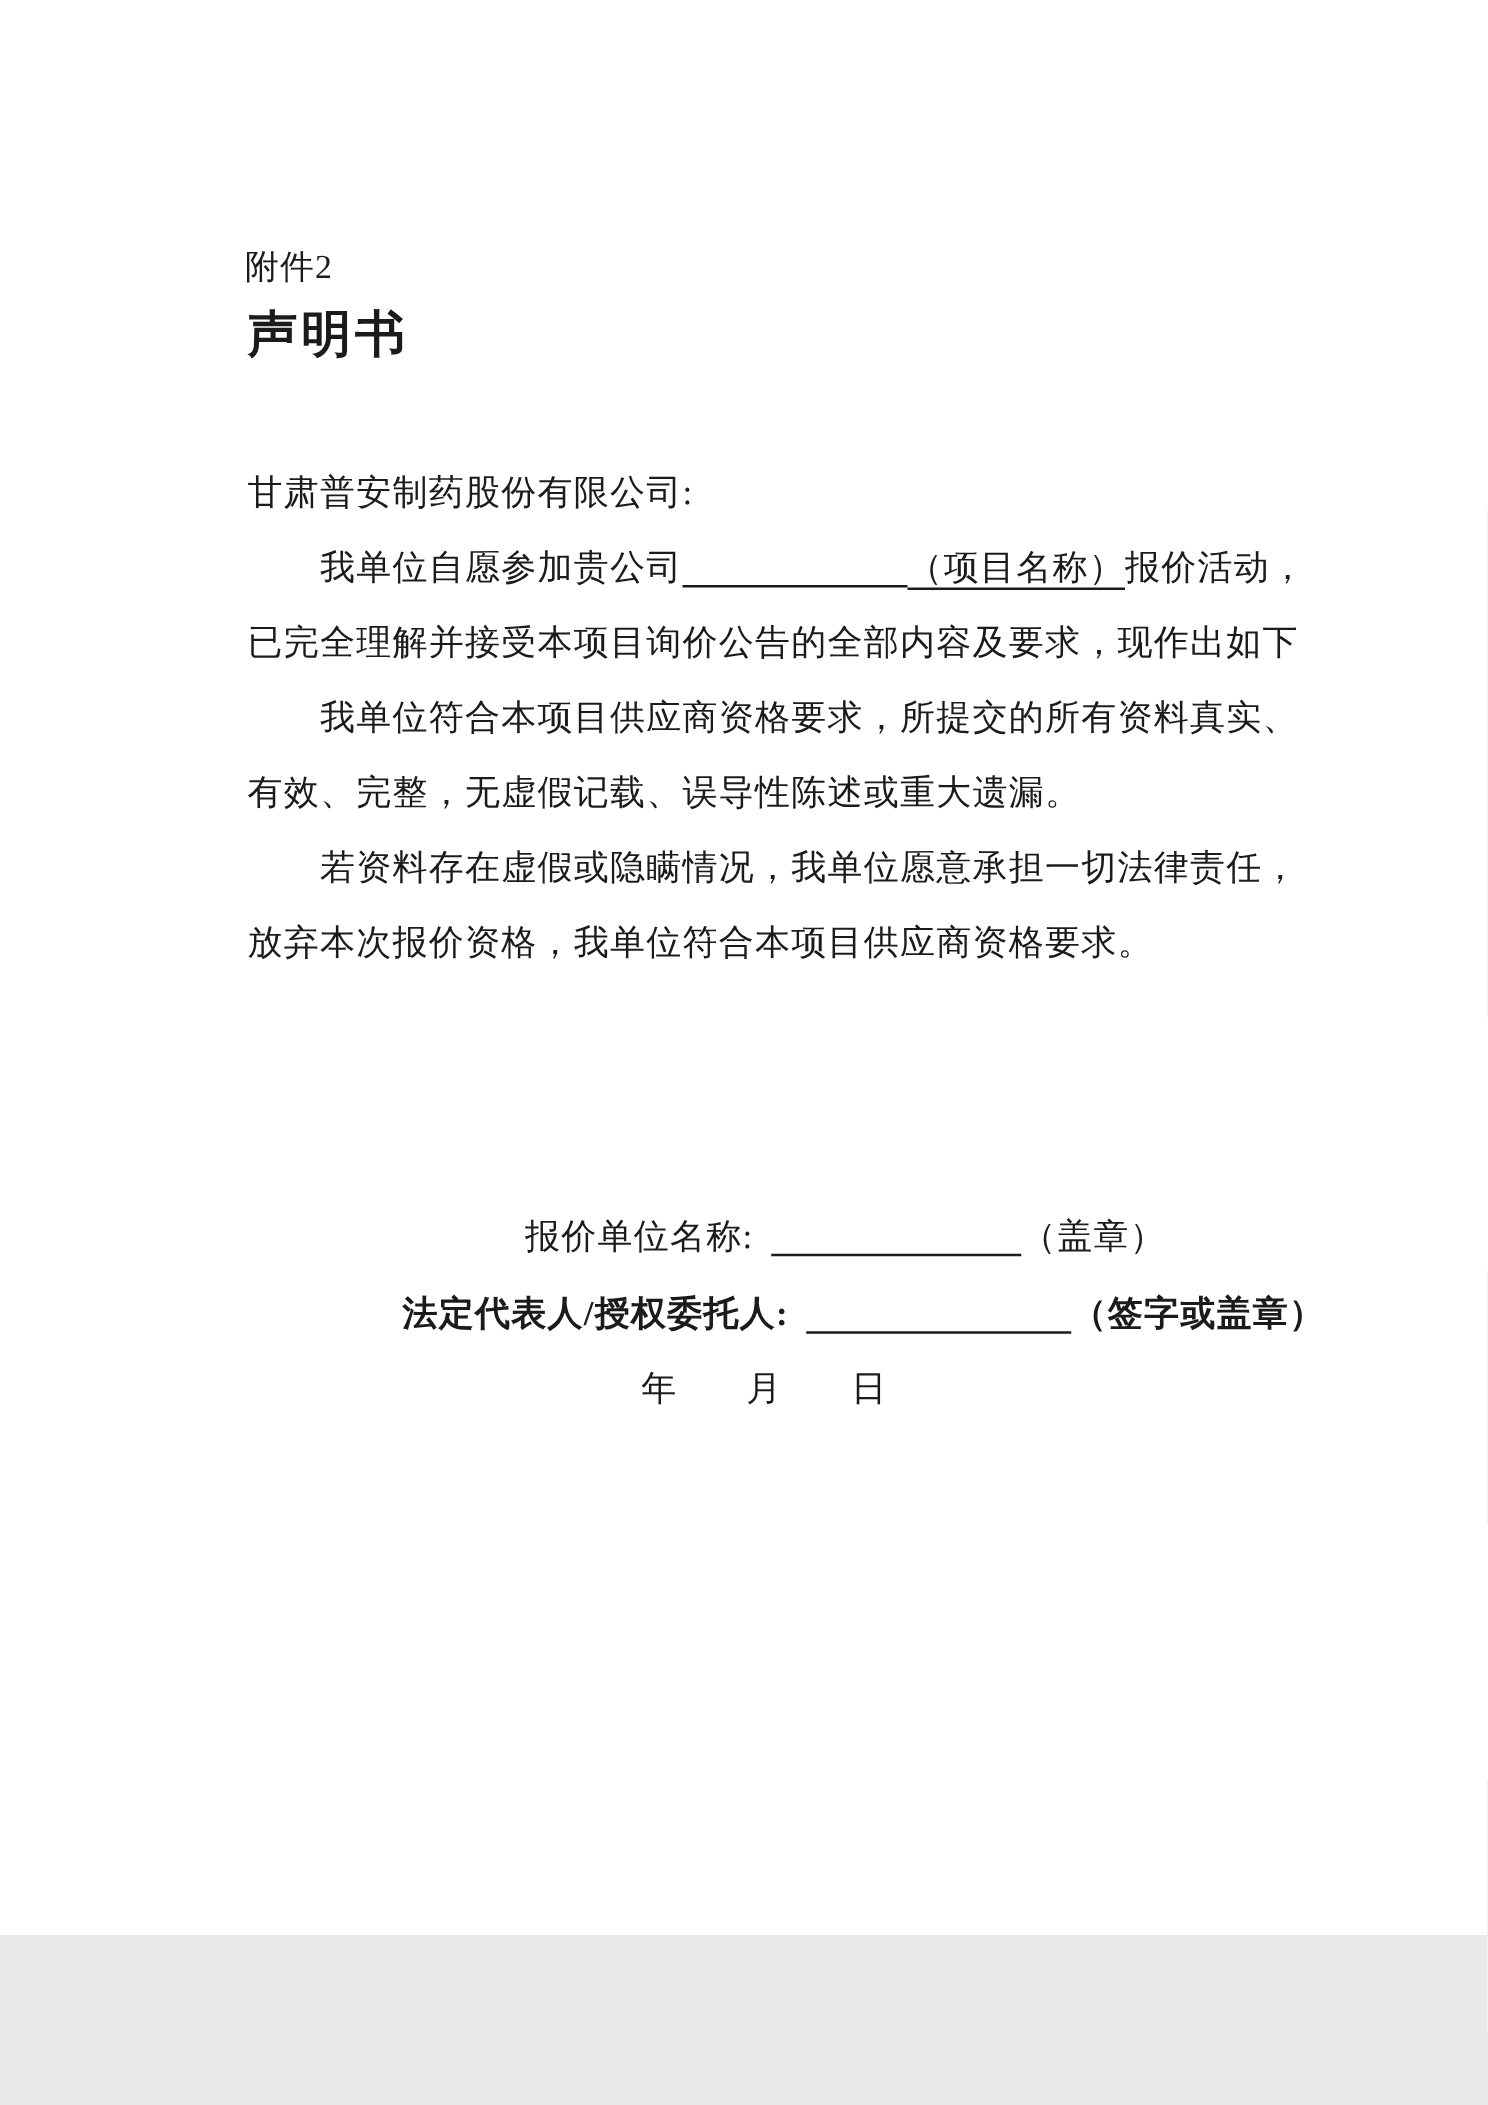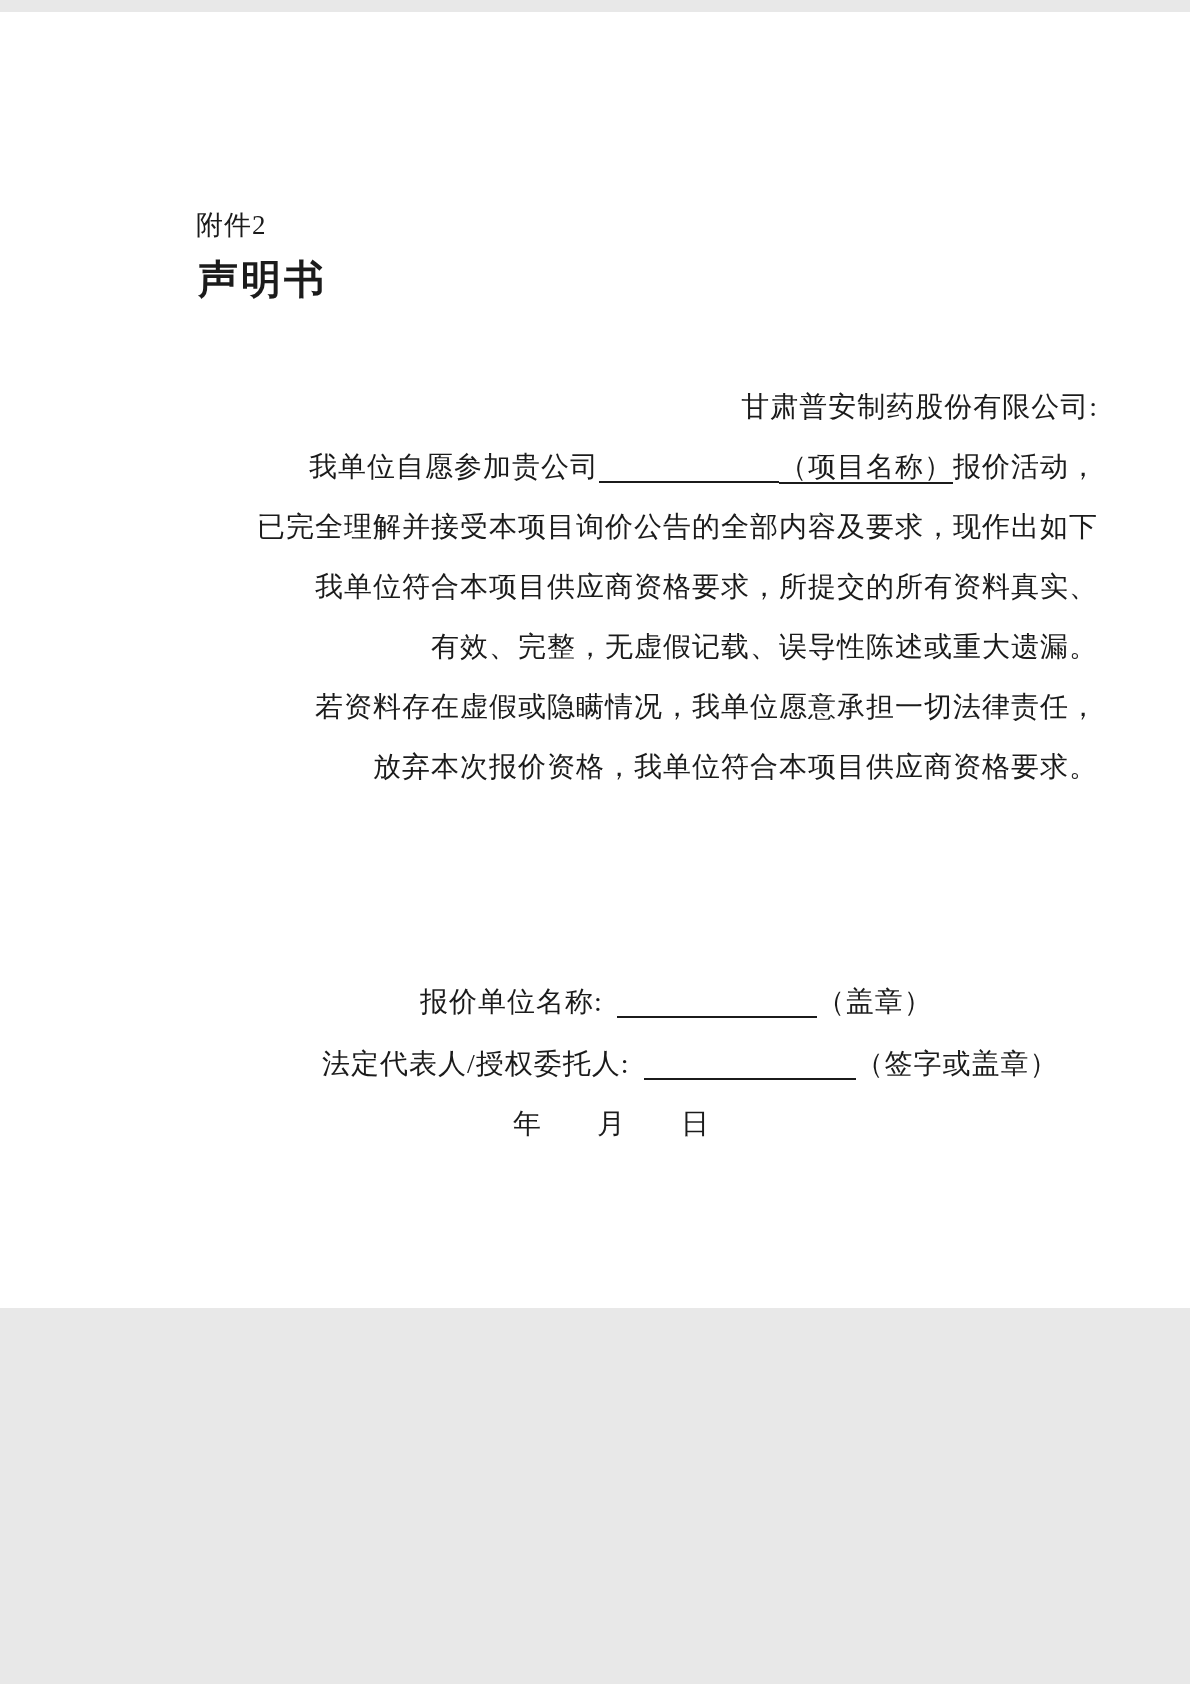--- a/index.html
+++ b/index.html
@@ -1,56 +1,56 @@
 <!DOCTYPE html>
 <html><head>
 <meta charset="utf-8">
 <style>
   html,body { margin:0; padding:0; background:#e8e8e8; }
   .page {
     position:relative;
-    width:1190px; height:1296px;
-    margin:12px auto;
+    width:1190px; height:1548px;
+    margin:0 auto;
     background:#ffffff;
     font-family:"Liberation Serif","DejaVu Serif",serif;
     color:#1b1b1b;
     overflow:hidden;
   }
   .attachment-label {
     position:absolute; left:196px; top:196px;
     font-size:27px; line-height:34px; letter-spacing:1px;
     white-space:nowrap;
   }
   .doc-title {
     position:absolute; left:198px; top:243px; width:845px;
     text-align:left;
     font-size:40px; line-height:50px; font-weight:bold; letter-spacing:3px;
     white-space:nowrap;
   }
   .body-text {
     position:absolute; left:198px; top:365px; width:900px;
-    font-size:28px; letter-spacing:1px;text-align:right;
+    font-size:28px; letter-spacing:1px;
   }
   .line { height:60px; line-height:60px; white-space:nowrap; }
   .indent { padding-left:58px; }
   .blank-line {
     display:inline-block;
     height:1px;
     border-bottom:2px solid #1b1b1b;
     vertical-align:-7px;
   }
   .blank-project { width:180px; }
   .underlined { border-bottom:2px solid #1b1b1b; }
   .sig-row {
     position:absolute;
     font-size:28px; line-height:56px; letter-spacing:1px;
     white-space:nowrap;
   }
   .sig-row-company { left:420px; top:962px; }
-  .sig-row-rep     { left:322px; top:1024px; }
+  .sig-row-rep     { left:322px; top:1024px;font-weight:bold; }
   .blank-company { width:200px; margin-left:14px; }
   .blank-rep     { width:212px; margin-left:14px; }
   .date-row {
     position:absolute; left:513px; top:1084px;
     font-size:28px; line-height:56px;
     white-space:nowrap;
   }
   .date-unit { display:inline-block; }
   .date-unit + .date-unit { margin-left:56px; }
   .page-number {

